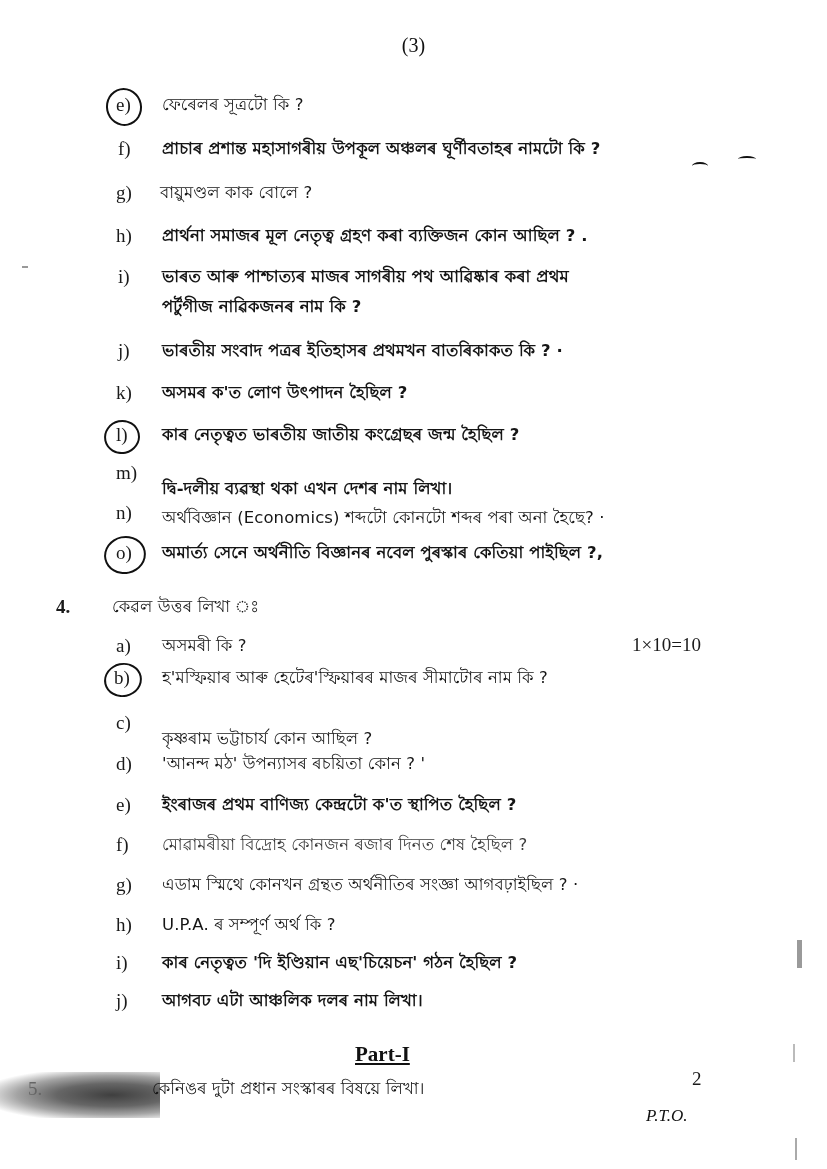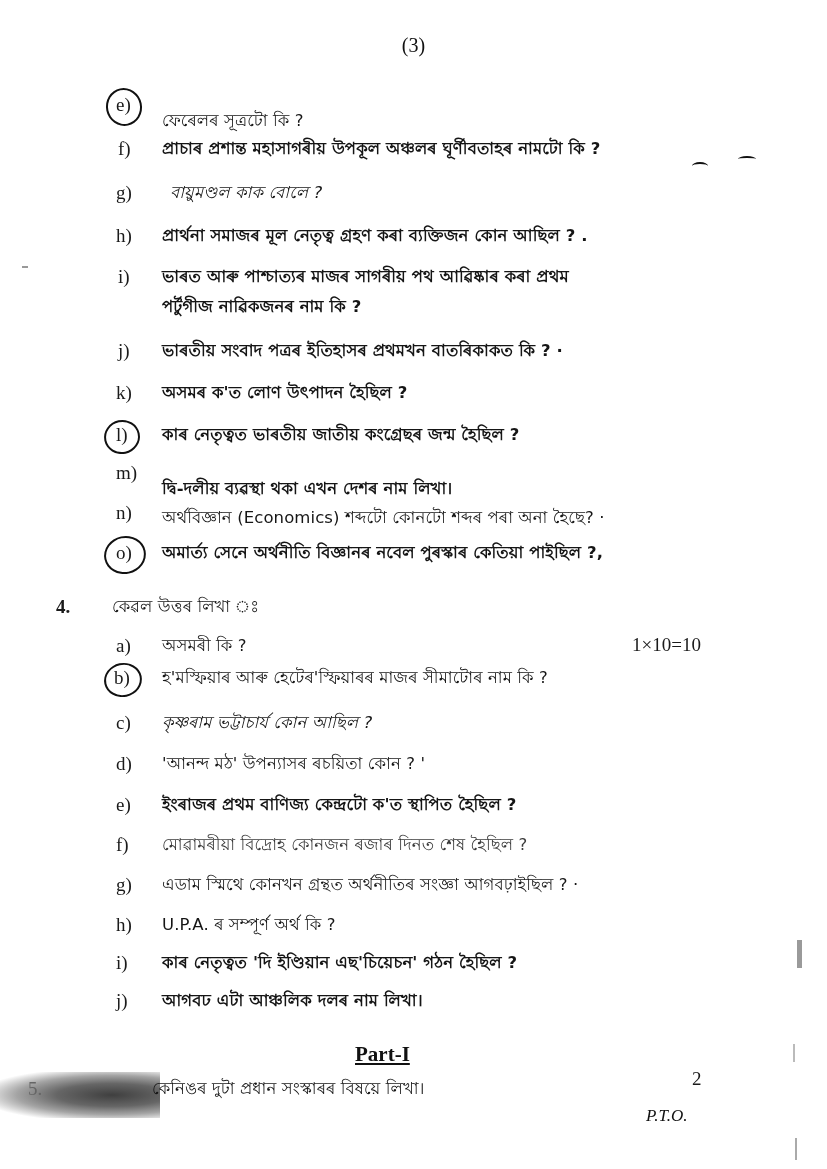--- a/index.html
+++ b/index.html
@@ -40,33 +40,33 @@
 
 <div class="page">
 
   <div class="abs page-number">(3)</div>
 
   <div>
 
     <div class="q-row" style="left:0;top:94px;">
       <span class="circle-mark" style="left:106px;top:-6px;width:32px;height:34px;"></span>
       <span class="q-label" style="left:116px;top:0;">e)</span>
-      <span class="q-text" style="left:162px;top:16px;text-align:right;">ফেৰেলৰ সূত্ৰটো কি ?</span>
+      <span class="q-text" style="left:162px;top:0;text-align:right;">ফেৰেলৰ সূত্ৰটো কি ?</span>
     </div>
 
     <div class="q-row" style="left:0;top:138px;">
       <span class="q-label" style="left:118px;top:0;">f)</span>
       <span class="q-text bold" style="left:162px;top:0;">প্ৰাচাৰ প্ৰশান্ত মহাসাগৰীয় উপকূল অঞ্চলৰ ঘূৰ্ণীবতাহৰ নামটো কি ?</span>
       <span class="pen-stroke" style="left:692px;top:24px;width:16px;height:6px;"></span>
       <span class="pen-stroke" style="left:738px;top:18px;width:18px;height:4px;"></span>
     </div>
 
     <div class="q-row" style="left:0;top:182px;">
       <span class="q-label" style="left:116px;top:0;">g)</span>
-      <span class="q-text" style="left:170px;top:0;font-style:italic;">বায়ুমণ্ডল কাক বোলে ?</span>
+      <span class="q-text" style="left:160px;top:0;">বায়ুমণ্ডল কাক বোলে ?</span>
     </div>
 
     <div class="q-row" style="left:0;top:225px;">
       <span class="q-label" style="left:116px;top:0;">h)</span>
       <span class="q-text bold" style="left:162px;top:0;">প্ৰাৰ্থনা সমাজৰ মূল নেতৃত্ব গ্ৰহণ কৰা ব্যক্তিজন কোন আছিল ? .</span>
     </div>
 
     <div class="q-row" style="left:0;top:266px;">
       <span class="q-label" style="left:118px;top:0;">i)</span>
       <span class="q-text bold" style="left:162px;top:0;">ভাৰত আৰু পাশ্চাত্যৰ মাজৰ সাগৰীয় পথ আৱিষ্কাৰ কৰা প্ৰথম</span>
@@ -119,21 +119,21 @@
     </div>
 
     <div class="q-row" style="left:0;top:667px;">
       <span class="circle-mark" style="left:104px;top:-4px;width:34px;height:30px;"></span>
       <span class="q-label" style="left:114px;top:0;">b)</span>
       <span class="q-text" style="left:162px;top:0;">হ'মস্ফিয়াৰ আৰু হেটেৰ'স্ফিয়াৰৰ মাজৰ সীমাটোৰ নাম কি ?</span>
     </div>
 
     <div class="q-row" style="left:0;top:712px;">
       <span class="q-label" style="left:116px;top:0;">c)</span>
-      <span class="q-text" style="left:162px;top:0;font-style:italic;">কৃষ্ণৰাম ভট্টাচাৰ্য কোন আছিল ?</span>
+      <span class="q-text" style="left:162px;top:16px;">কৃষ্ণৰাম ভট্টাচাৰ্য কোন আছিল ?</span>
     </div>
 
     <div class="q-row" style="left:0;top:753px;">
       <span class="q-label" style="left:116px;top:0;">d)</span>
       <span class="q-text" style="left:162px;top:0;">'আনন্দ মঠ' উপন্যাসৰ ৰচয়িতা কোন ? '</span>
     </div>
 
     <div class="q-row" style="left:0;top:794px;">
       <span class="q-label" style="left:116px;top:0;">e)</span>
       <span class="q-text bold" style="left:162px;top:0;">ইংৰাজৰ প্ৰথম বাণিজ্য কেন্দ্ৰটো ক'ত স্থাপিত হৈছিল ?</span>

